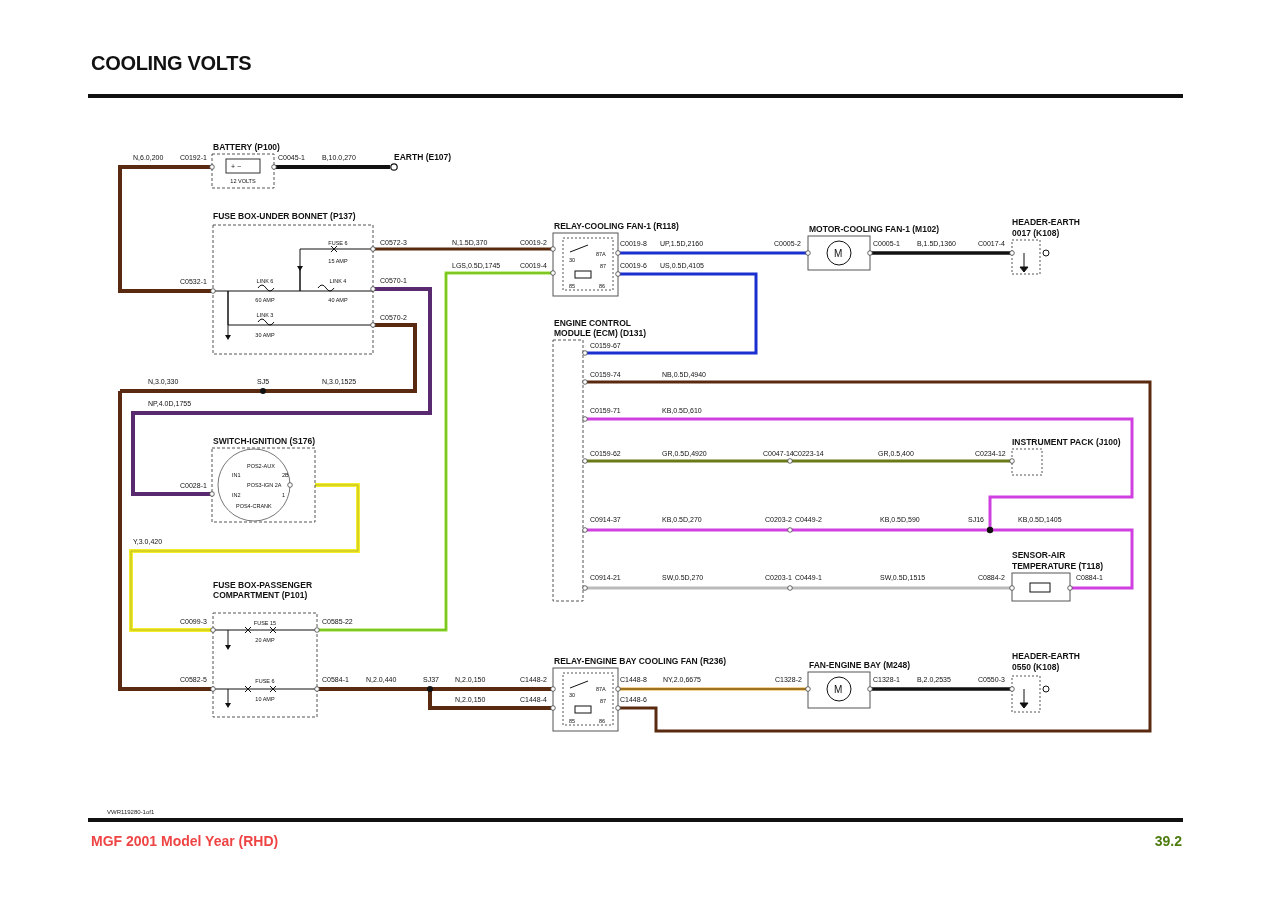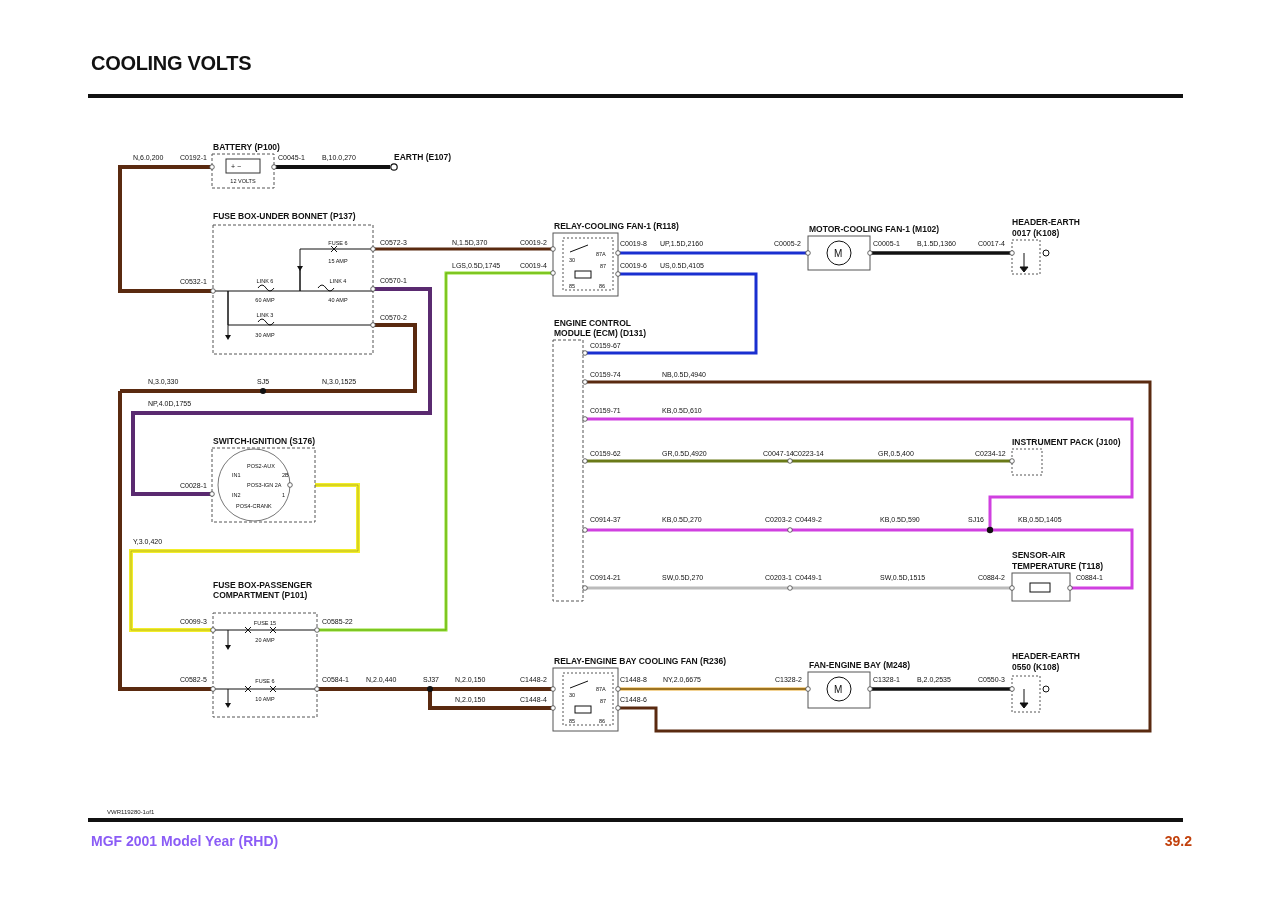--- a/index.html
+++ b/index.html
@@ -1,20 +1,20 @@
 <!DOCTYPE html>
 <html><head>
 <meta charset="utf-8">
 <style>
   html,body{margin:0;padding:0;background:#fff;}
   body{width:1280px;height:904px;position:relative;overflow:hidden;font-family:"Liberation Sans",sans-serif;}
   .title{position:absolute;left:91px;top:52px;font-size:20px;font-weight:bold;color:#111;letter-spacing:-0.3px;}
   .rule{position:absolute;left:88px;width:1095px;height:4px;background:#111;}
-  .footer-left{position:absolute;left:91px;top:833px;font-size:14px;font-weight:bold;color:#8b5cf6;}
-  .footer-right{position:absolute;right:88px;top:833px;font-size:14px;font-weight:bold;color:#c2410c;}
+  .footer-left{position:absolute;left:91px;top:833px;font-size:14px;font-weight:bold;color:#ef4444;}
+  .footer-right{position:absolute;right:98px;top:833px;font-size:14px;font-weight:bold;color:#4d7c0f;}
   .ref{position:absolute;left:107px;top:809px;font-size:6px;color:#222;}
   svg{position:absolute;left:0;top:0;}
   svg text{font-family:"Liberation Sans",sans-serif;fill:#111;}
   .lbl{font-size:7px;}
   .cmp{font-size:8.5px;font-weight:bold;}
   .tiny{font-size:5.5px;}
 </style>
 </head>
 <body>
 

